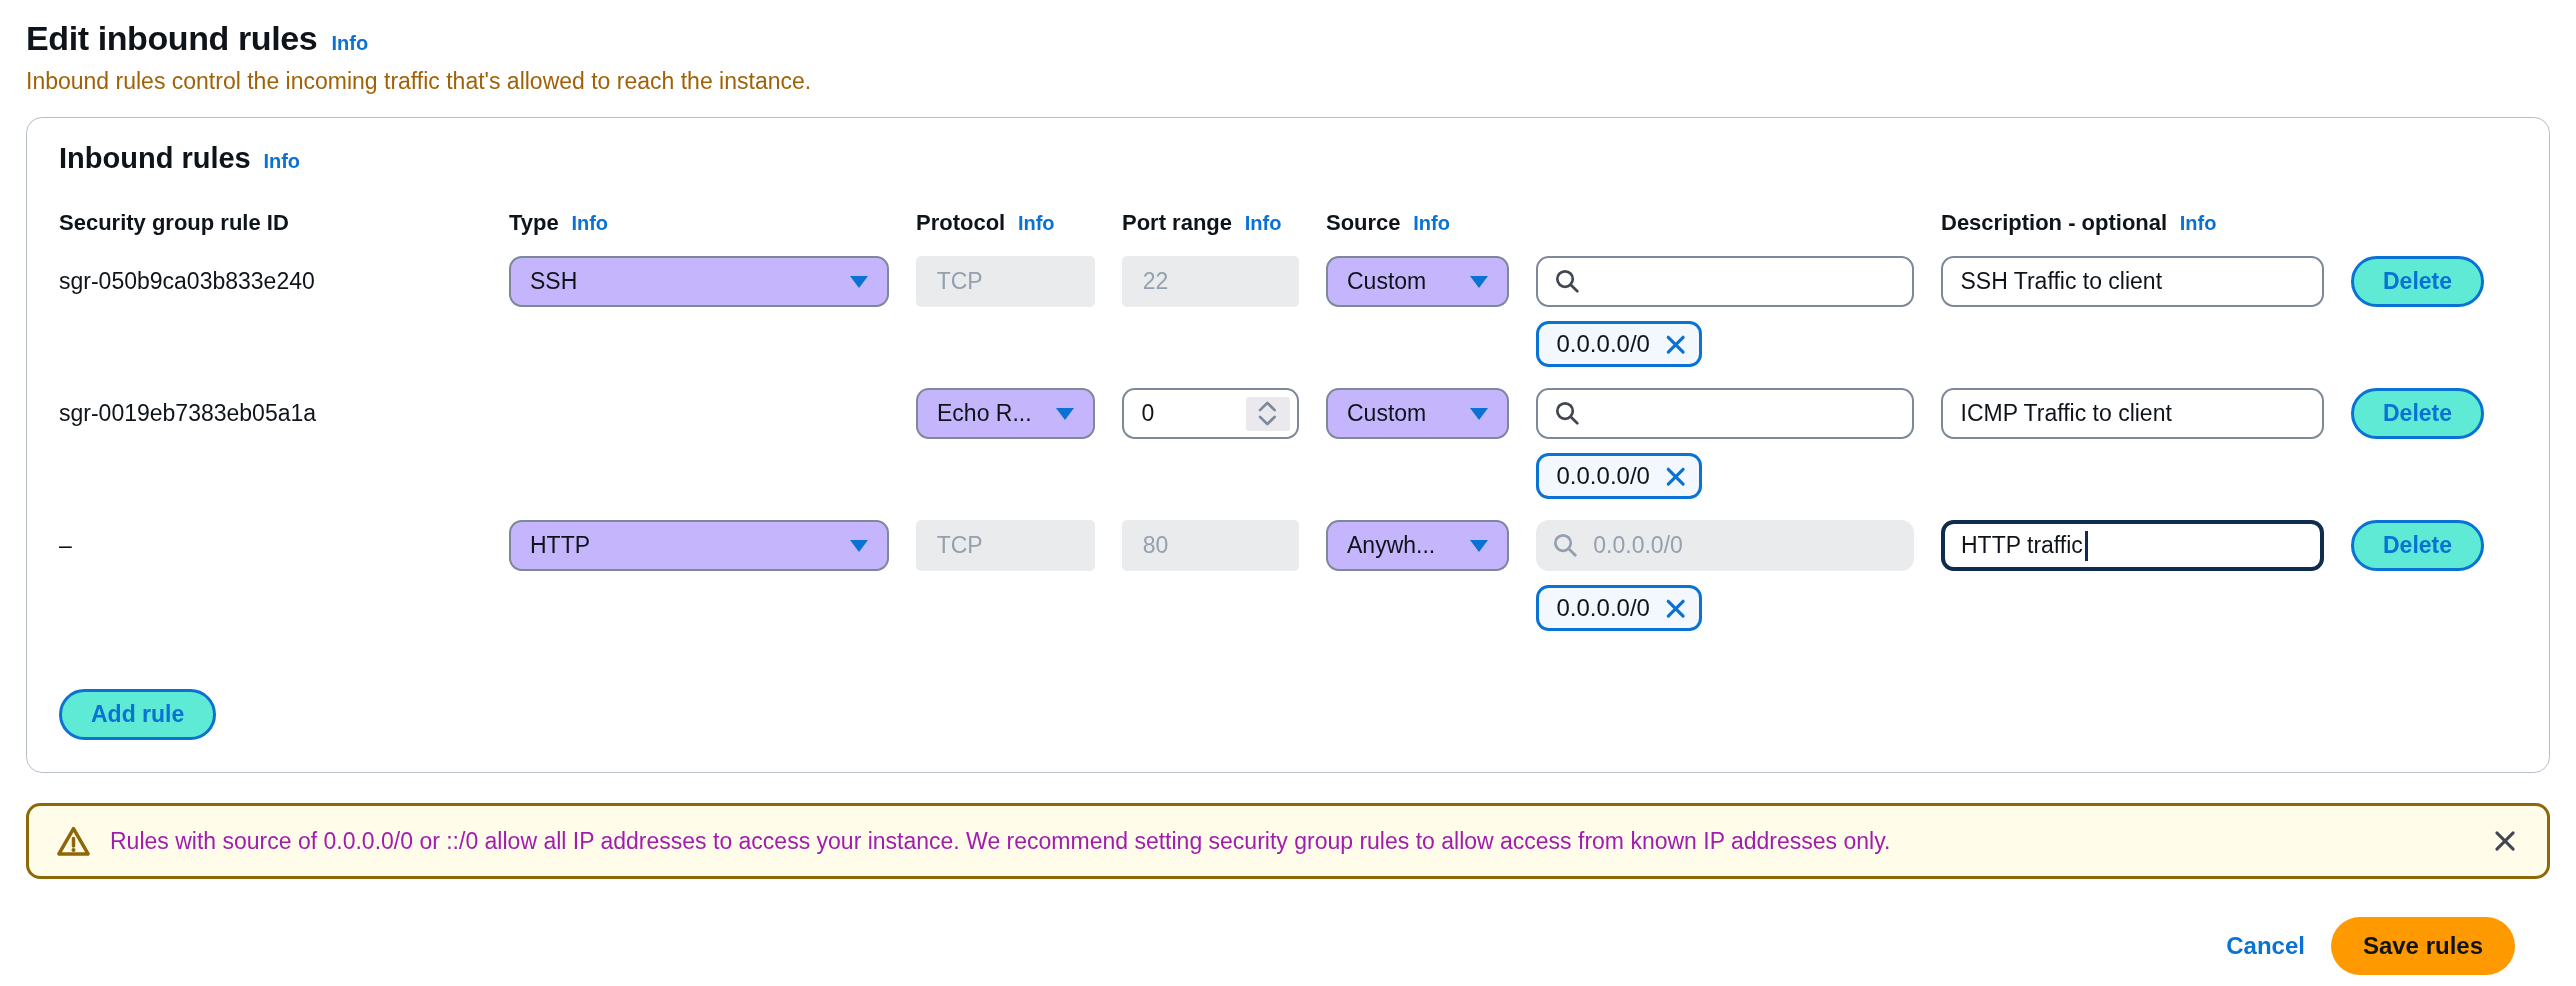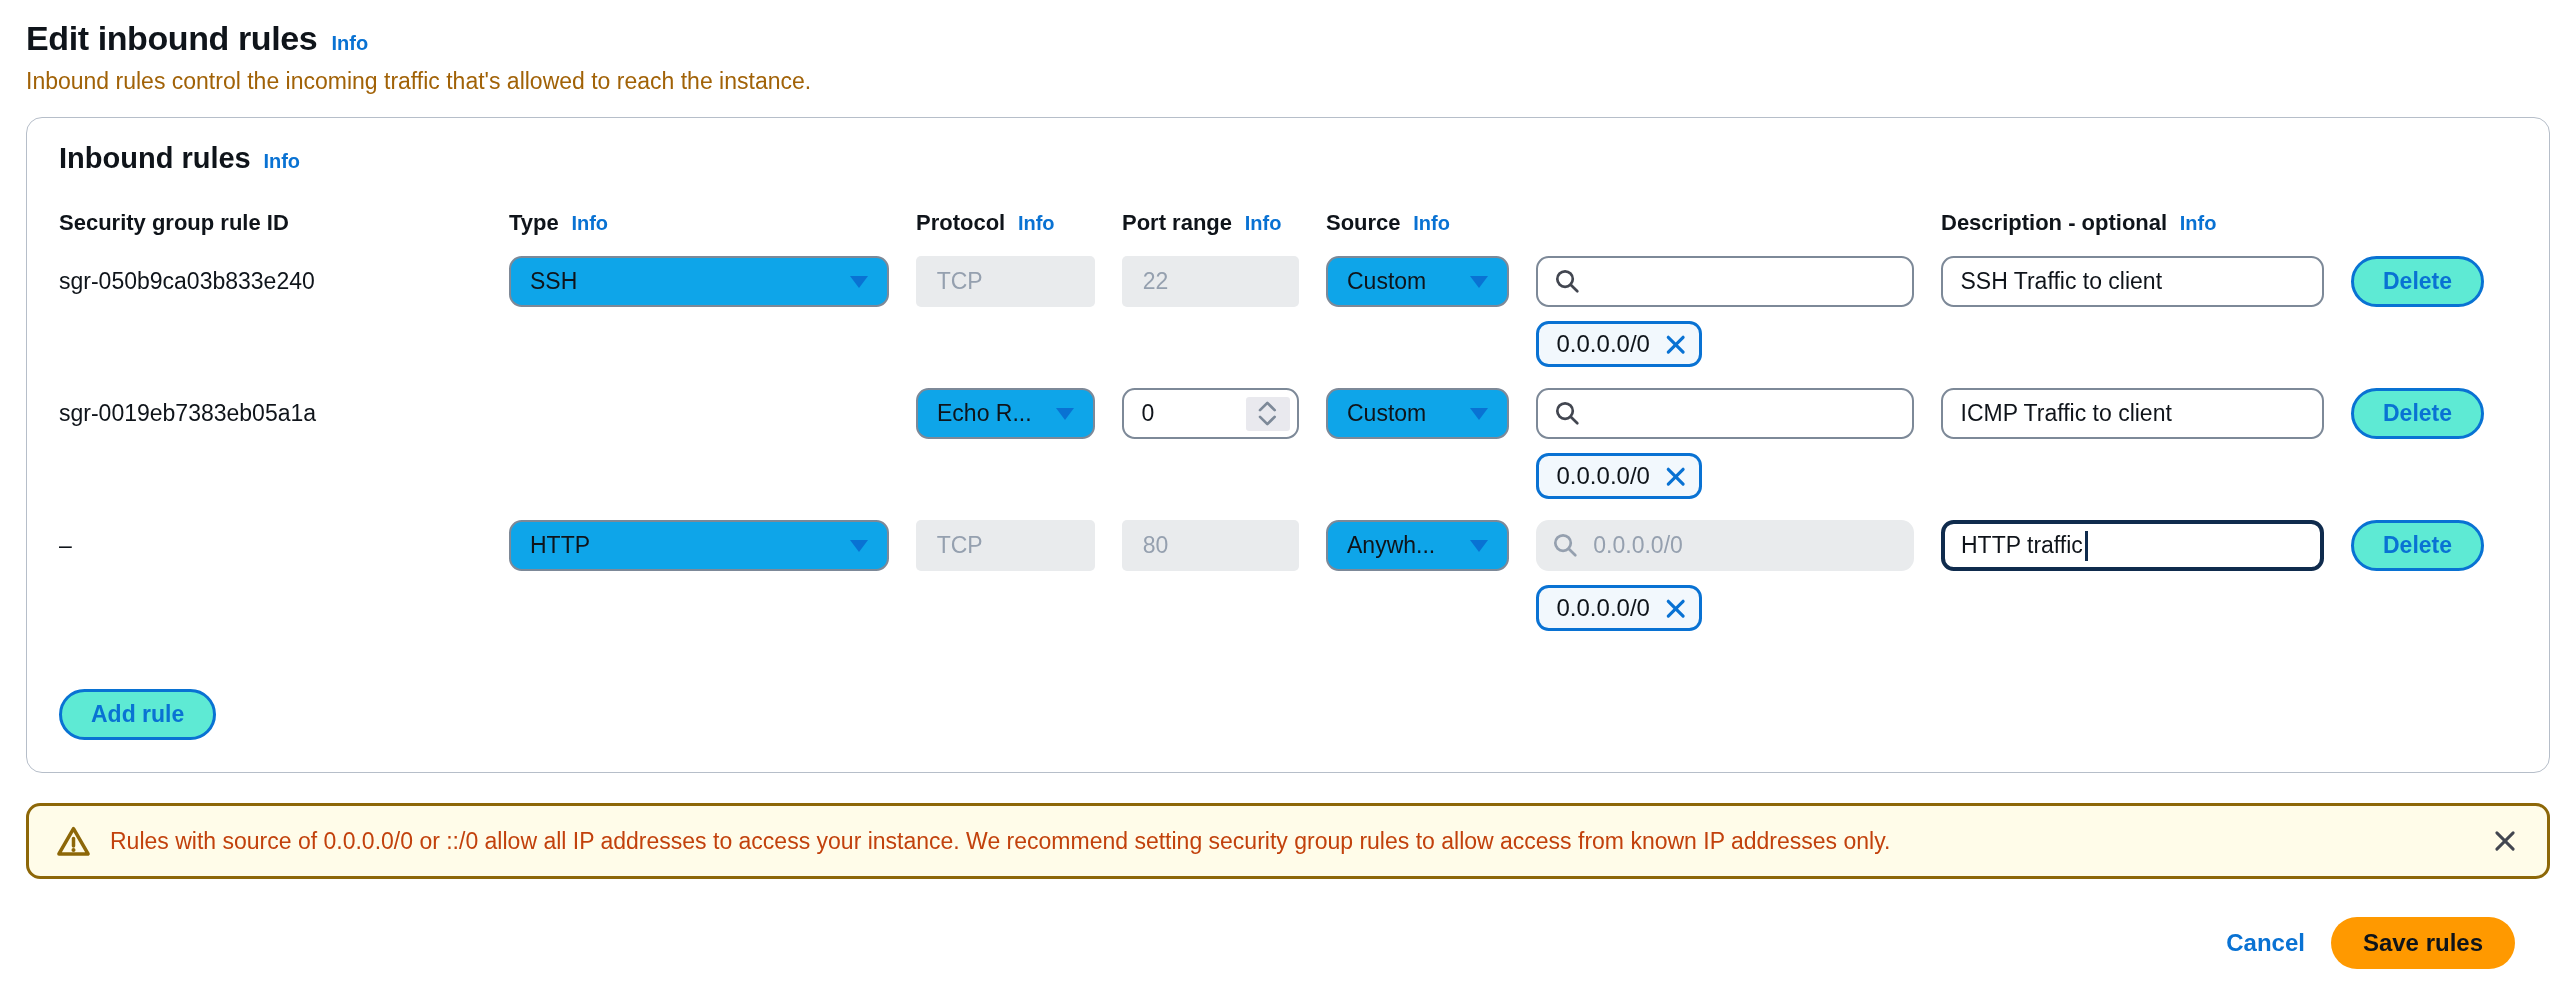--- a/index.html
+++ b/index.html
@@ -38,21 +38,21 @@
   .hdr { font-size: 22px; font-weight: 700; color: #0f141a; display: flex; align-items: baseline; gap: 12.7px; margin-bottom: 20.7px; }
   .hdr .info-link { font-size: 20px; }
   .c1 { grid-column: 1; } .c2 { grid-column: 2; } .c3 { grid-column: 3; }
   .c4 { grid-column: 4; } .c5 { grid-column: 5; } .c6 { grid-column: 6; }
   .c7 { grid-column: 7; } .c8 { grid-column: 8; }
 
   .rule-id { font-size: 23px; color: #0f141a; align-self: center; }
 
   
   .dd {
-    height: 51px; background: #0ea5e9;
+    height: 51px; background: #c4b5fd;
     border: 2.4px solid #7d8998; border-radius: 12.7px;
     display: flex; align-items: center; justify-content: space-between;
     padding: 0 19px; font-size: 23px; color: #0f141a; cursor: pointer;
   }
   .caret-down {
     width: 0; height: 0;
     border-left: 9.5px solid transparent; border-right: 9.5px solid transparent;
     border-top: 12.7px solid #0972d3; margin-left: 12.7px; flex: none;
   }
   .field-disabled {
@@ -105,32 +105,32 @@
   }
   .add-rule-wrap { margin-top: 37px; }
 
   
   .banner {
     margin-top: 30px;
     background: #fffce9; border: 3.2px solid #8d6708; border-radius: 14.3px;
     min-height: 76px; display: flex; align-items: center; gap: 19px;
     padding: 14.3px 27px;
   }
-  .banner-text { font-size: 23px; color: #c2410c; flex: 1; }
+  .banner-text { font-size: 23px; color: #a21caf; flex: 1; }
   .banner-close { display: flex; cursor: pointer; }
 
   
   .footer {
     margin-top: 38px; display: flex; align-items: center; justify-content: flex-end;
     gap: 26px; padding-right: 35px;
   }
   .link-btn { font-size: 24px; font-weight: 700; color: #0972d3; cursor: pointer; }
   .btn-primary {
     display: inline-flex; align-items: center; justify-content: center;
-    height: 52px; padding: 0 32px;
+    height: 58px; padding: 0 32px;
     background: #ff9900; border: none; border-radius: 35px;
     color: #0f141a; font-size: 24px; font-weight: 700; cursor: pointer;
     font-family: inherit; white-space: nowrap;
   }
 </style>
 </head>
 <body>
 
 <div class="page">
 

